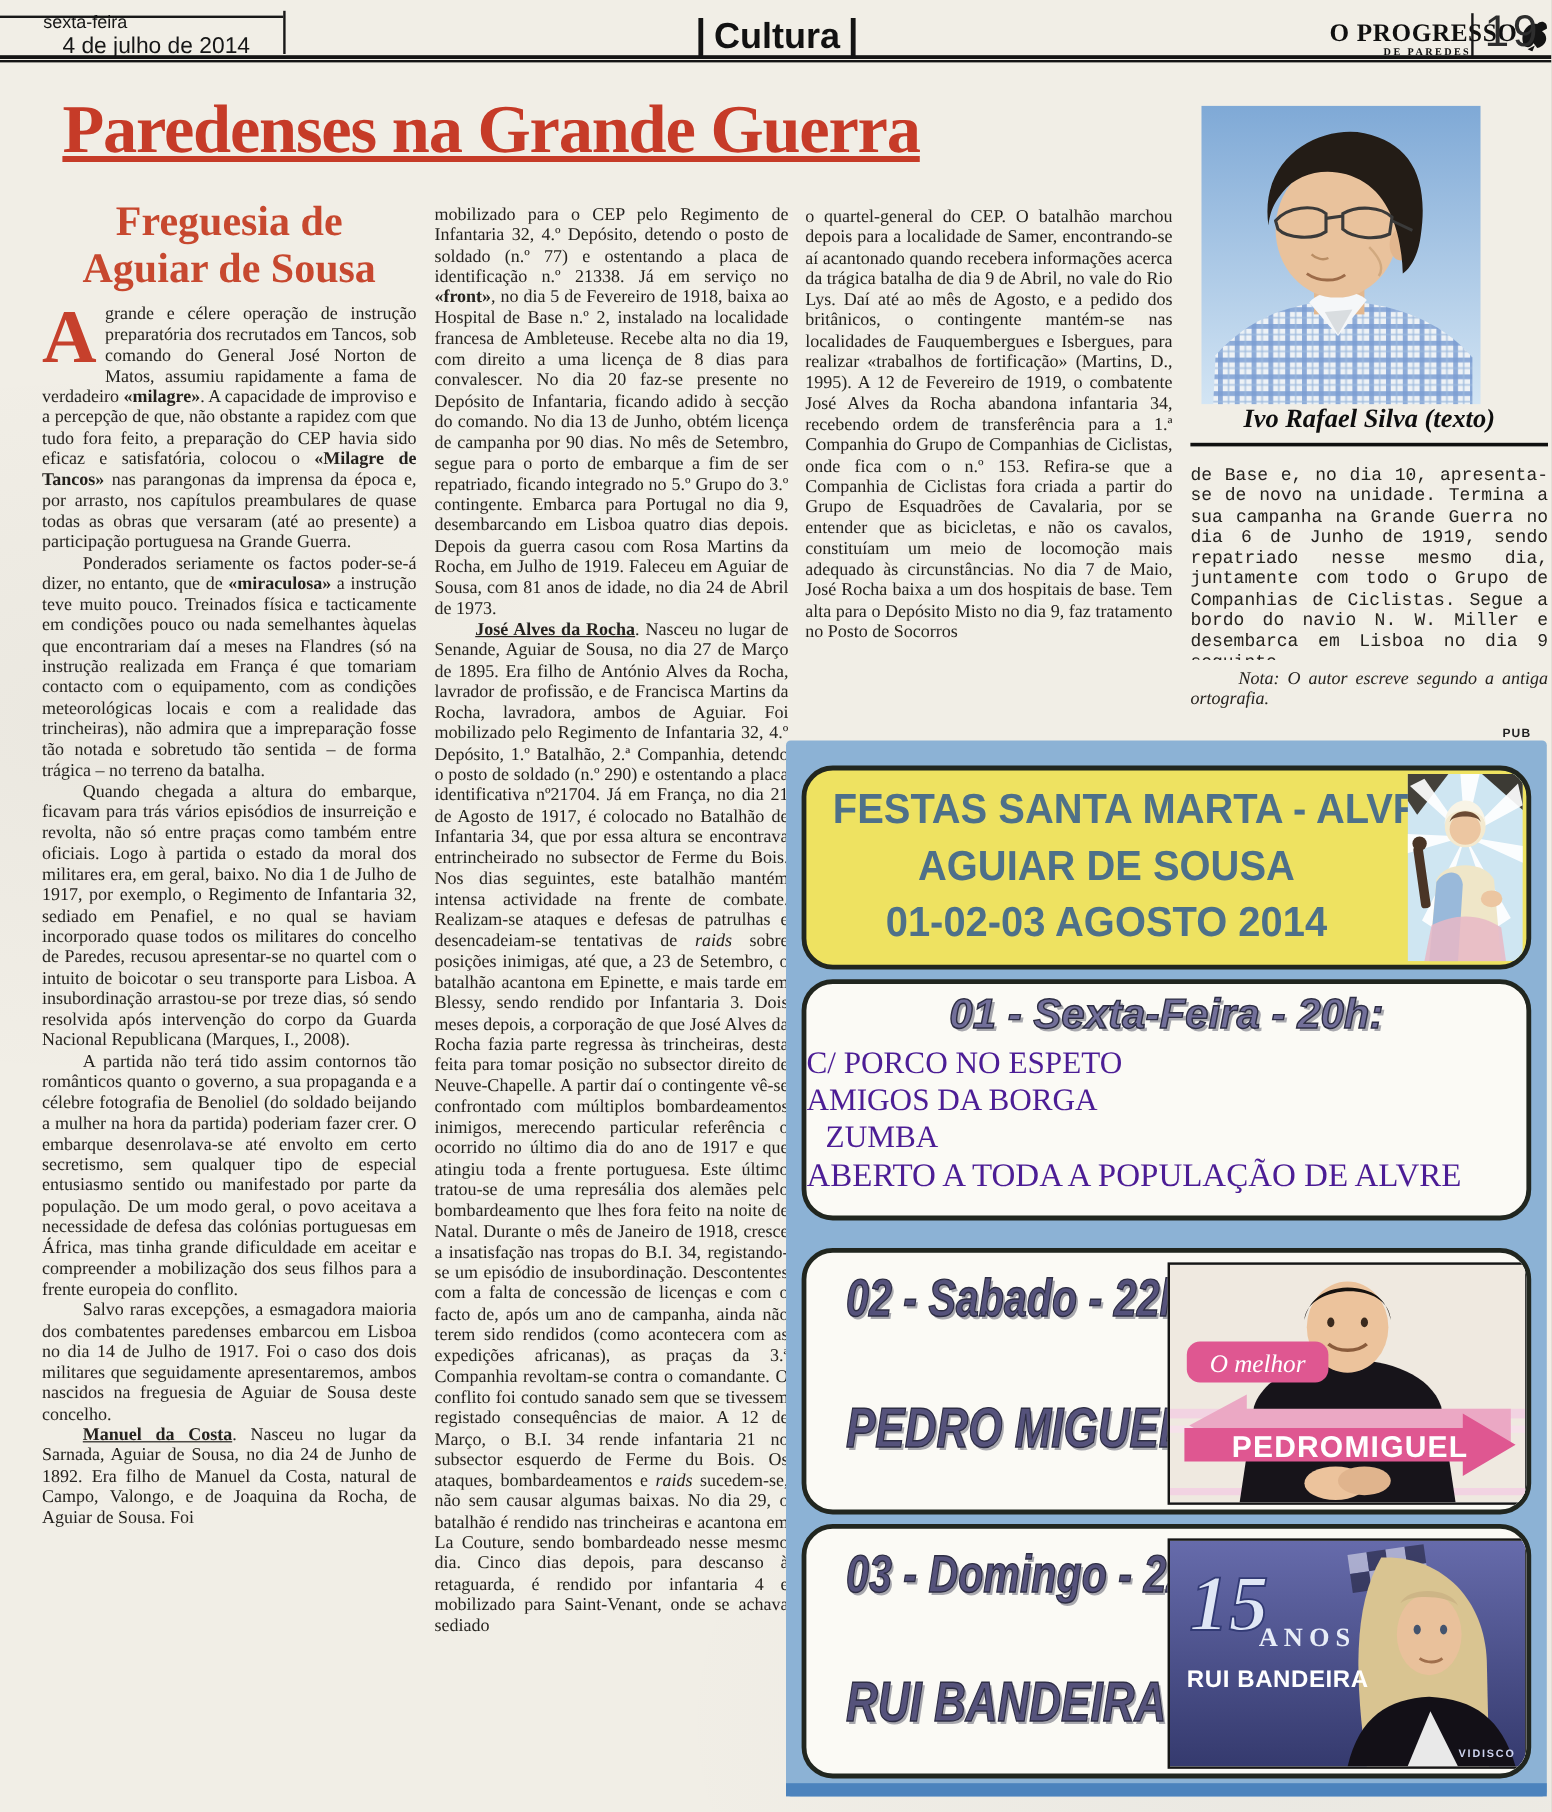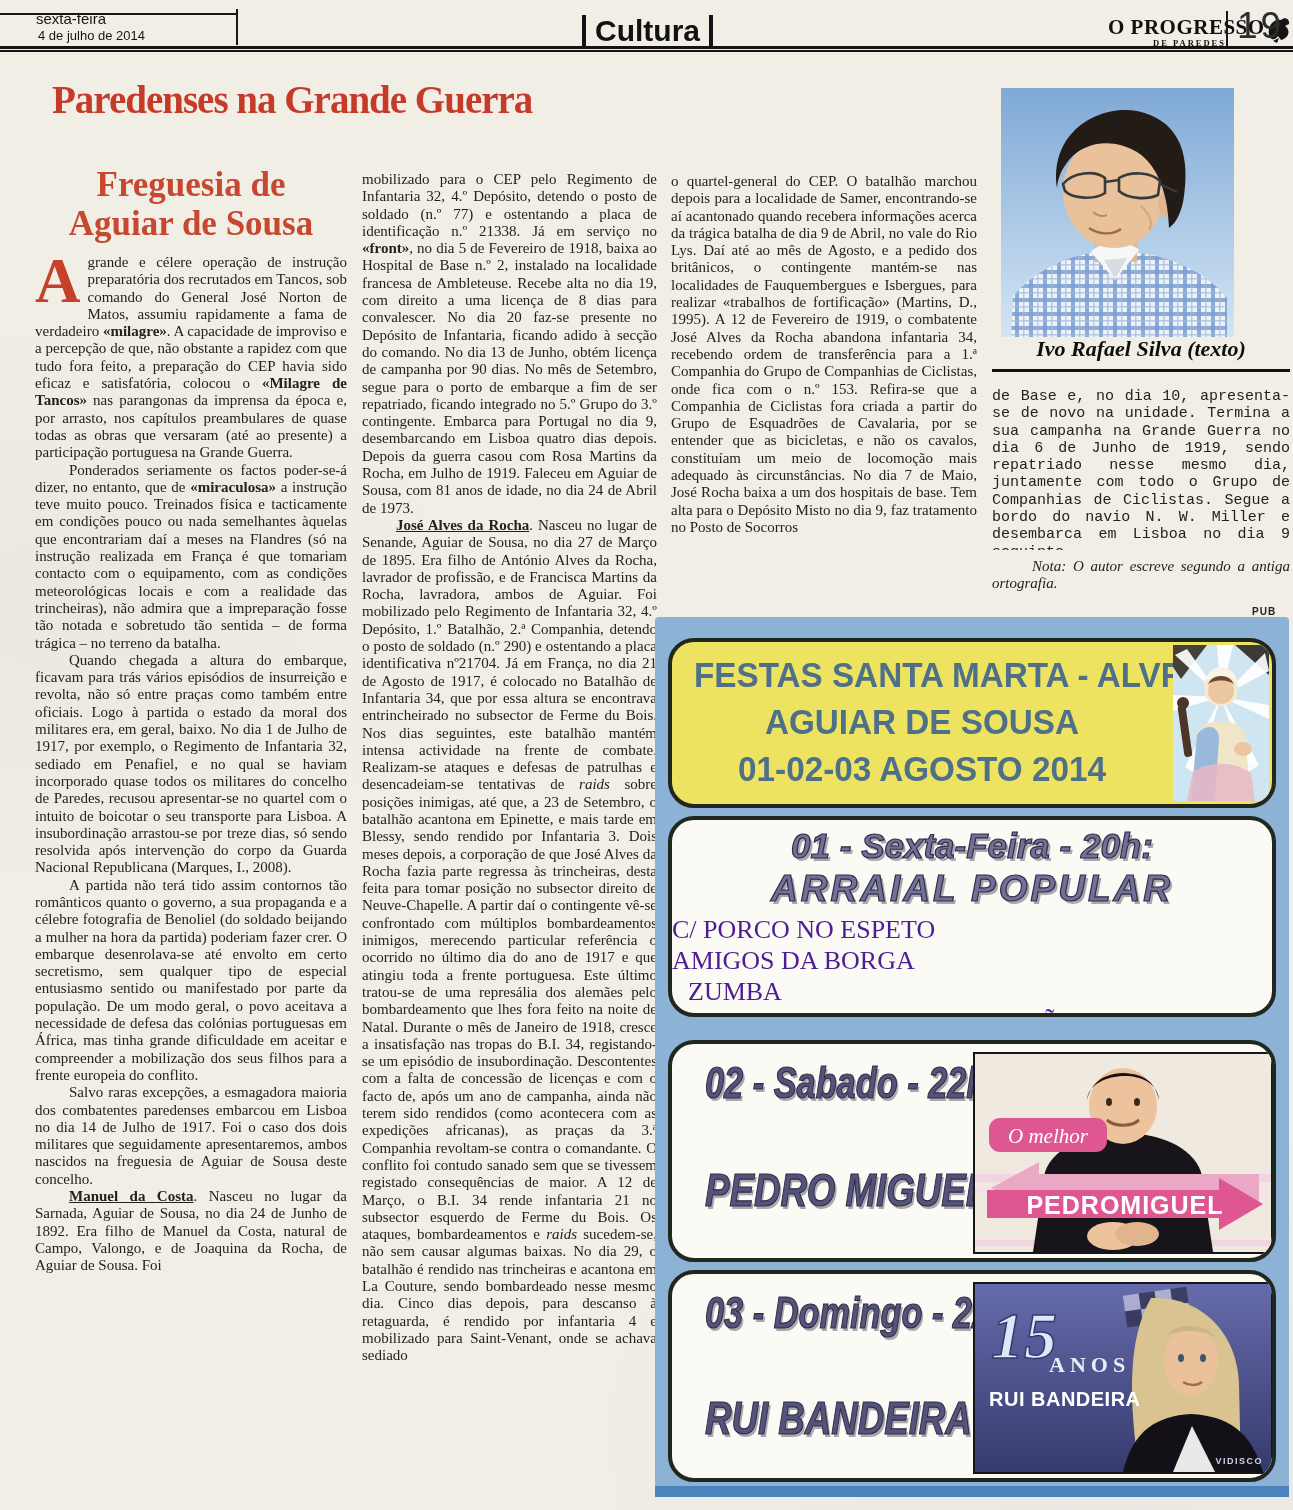--- a/index.html
+++ b/index.html
@@ -10,21 +10,21 @@
   .abs{position:absolute;}
   
   .hdr-sans{font-family:"Liberation Sans",sans-serif;color:#161616;}
   .hd-line{background:#181818;}
   .section-tag{display:inline-block;font-family:"Liberation Sans",sans-serif;font-weight:bold;
     font-size:30px;line-height:1.0;padding:1px 9px 3px;border-left:4px solid #141414;border-right:4px solid #141414;color:#121212;}
   .masthead{font-family:"Liberation Serif",serif;font-weight:bold;font-size:21px;letter-spacing:.5px;color:#101010;white-space:nowrap;}
   .masthead-sub{font-family:"Liberation Serif",serif;font-weight:bold;font-size:8.5px;letter-spacing:2px;color:#101010;text-align:right;margin-top:-2px;}
   .pagenum{font-family:"Liberation Sans",sans-serif;font-size:37px;color:#2d2d2d;letter-spacing:3px;}
   
-  .title{font-weight:bold;font-size:39px;letter-spacing:-1px;color:#c63b28;line-height:1.0;white-space:nowrap;}
+  .title{font-weight:bold;font-size:57px;letter-spacing:-1px;color:#c63b28;line-height:1.0;white-space:nowrap;text-decoration:underline;}
   .subhead{font-weight:bold;font-size:35px;color:#c7482f;text-align:center;line-height:1.1;white-space:pre-line;}
   .bodycol{font-size:15px;line-height:17.3px;text-align:justify;overflow:hidden;}
   .para{margin:0;text-indent:34px;}
   .para.np{text-indent:0;}
   .dropcap{float:left;font-weight:bold;font-size:63px;line-height:50px;color:#c6402c;padding:2px 7px 0 0;}
   .caption{font-weight:bold;font-style:italic;font-size:22px;color:#0e0e0e;text-align:center;white-space:nowrap;}
   .nota{font-style:italic;}
   .pub{font-family:"Liberation Sans",sans-serif;font-weight:bold;font-size:10px;letter-spacing:1px;color:#222;}
   
   .photo-frame{overflow:hidden;}
@@ -44,21 +44,21 @@
   .botstrip{position:absolute;left:0;right:0;bottom:0;height:11px;background:#4c83bd;}
 </style>
 </head>
 <body>
 
 <div id="stage">
 
   <div class="abs hd-line" style="left:0;top:13px;width:236px;height:2px;"></div>
   <div class="abs hd-line" style="left:236px;top:9px;width:2px;height:36px;"></div>
   <div class="abs hdr-sans" style="left:36px;top:10px;font-size:15px;">sexta-feira</div>
-  <div class="abs hdr-sans" style="left:38px;top:28px;font-size:13px;">4 de julho de 2014</div>
+  <div class="abs hdr-sans" style="left:52px;top:28px;font-size:19px;">4 de julho de 2014</div>
 
   <div class="abs" style="left:582px;top:15px;">
     <span class="section-tag">Cultura</span>
   </div>
 
   <div class="abs" style="left:1108px;top:15px;">
     <span class="masthead">O PROGRESSO</span><span class="abs" style="margin-left:2px;top:2px;"><svg width="24" height="26" viewBox="0 0 24 26">
           <path d="M2,18 C0,9 7,1 14,3 C18,-1 23,2 22,7 L18,9 C24,13 22,21 14,23 L11,19 C8,24 3,23 2,18 Z M6,24 L12,21 L10,26 Z" fill="#141414"></path>
         </svg></span>
     <div class="masthead-sub" style="width:118px;">DE PAREDES</div>
@@ -165,21 +165,20 @@
           <path d="M14,156 L20,126 C40,116 60,116 78,128 L82,156 Z" fill="#e8b7c6" opacity=".85"></path>
           <rect x="8" y="60" width="8" height="52" rx="3" fill="#4a3526" transform="rotate(-8 12 86)"></rect>
           <circle cx="10" cy="58" r="6" fill="#4a3526"></circle>
           <ellipse cx="70" cy="104" rx="9" ry="7" fill="#ecc6a1"></ellipse>
         </svg>
       </div>
     </div>
 
     <div class="adbox" style="top:199px;height:201px;">
       <div class="adh" style="font-size:35px;margin-top:6px;">01 - Sexta-Feira - 20h:</div>
-      <div class="adh" style="font-size:37px;letter-spacing:3px;margin-top:2px;">ARRAIAL POPULAR</div>
       <div class="adserif" style="font-size:26px;line-height:31px;margin-top:4px;">C/ PORCO NO ESPETO</div>
       <div class="adserif" style="font-size:26px;line-height:31px;">AMIGOS DA BORGA</div>
       <div class="adserif" style="font-size:26px;line-height:31px;padding-left:16px;">ZUMBA</div>
       <div class="adserif" style="font-size:27.5px;line-height:32px;">ABERTO A TODA A POPULAÇÃO DE ALVRE</div>
     </div>
 
     <div class="adbox" style="top:423px;height:222px;">
       <div class="abs" style="left:0;top:14px;width:300px;">
         <div class="adh big cond" style="font-size:44px;">02 - Sabado - 22h</div>
       </div>

